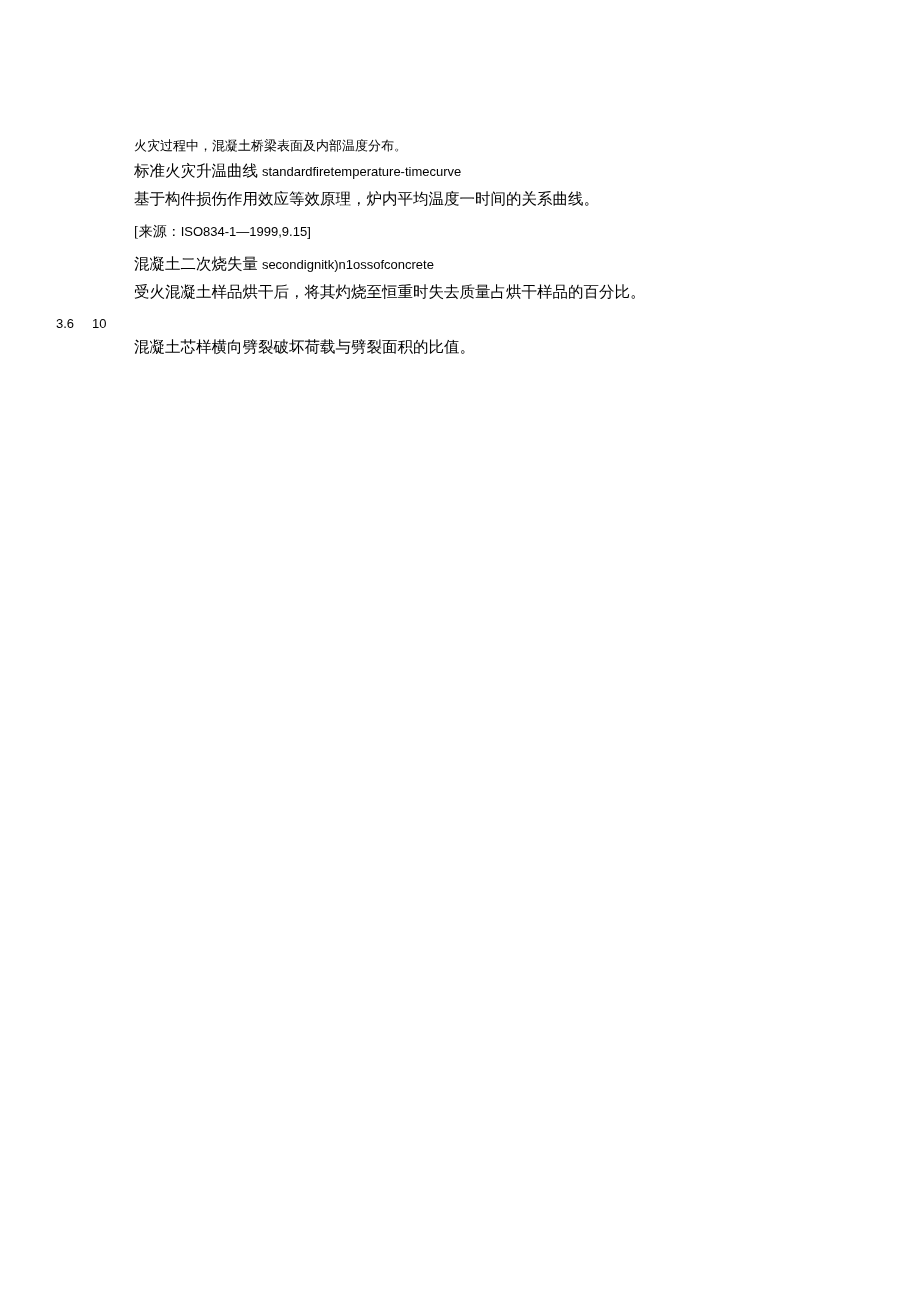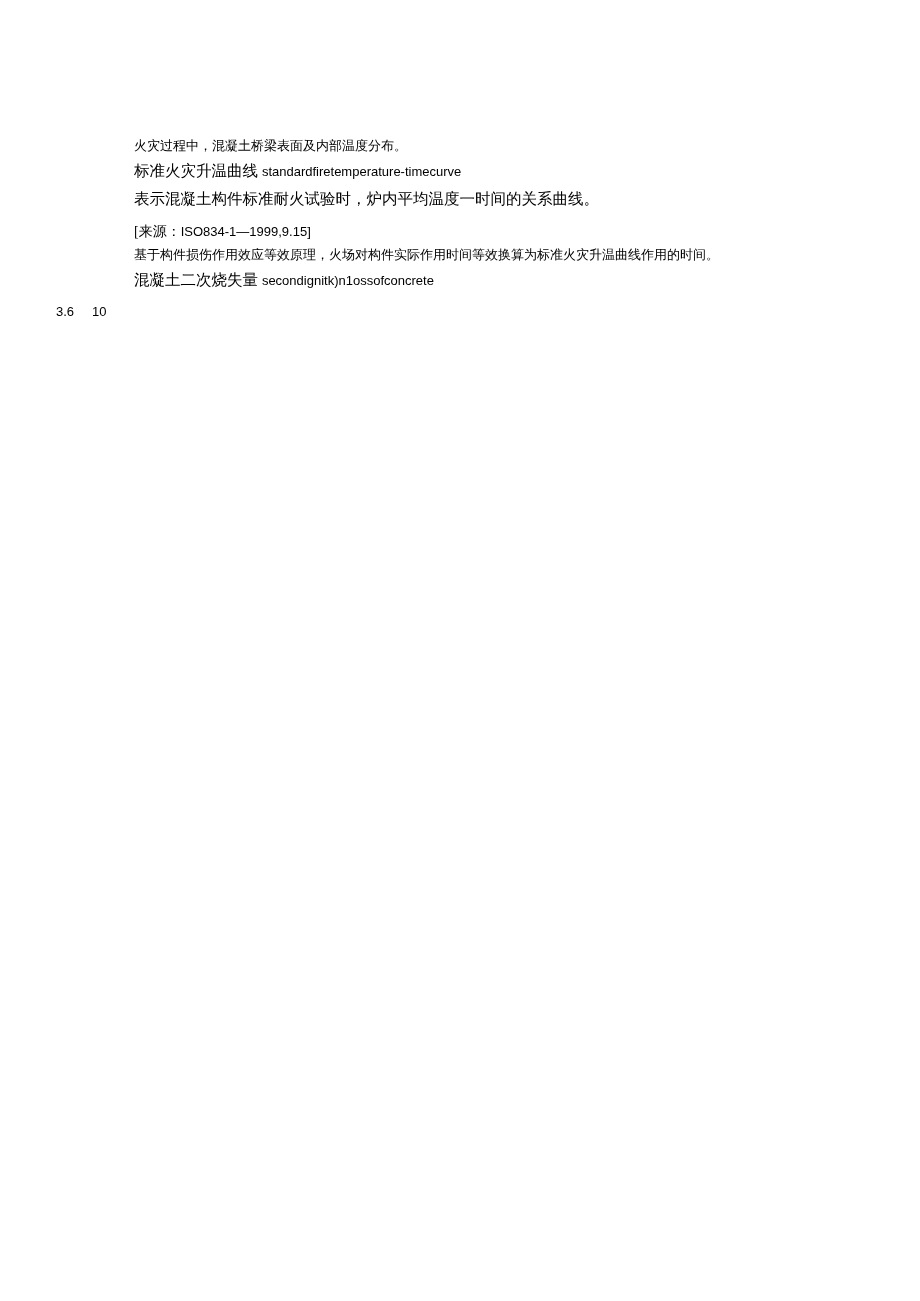--- a/index.html
+++ b/index.html
@@ -40,21 +40,21 @@
   .desc-large {
     font-size: 15.5px;
     margin-bottom: 10px;
   }
   .desc-large2 {
     font-size: 15.5px;
     margin-bottom: 4px;
   }
   .source {
     font-size: 14px;
-    margin-bottom: 1px;
+    margin-bottom: 8px;
   }
   .source .en {
     font-family: Arial, sans-serif;
     font-size: 13px;
   }
   .section-num {
     font-family: Arial, sans-serif;
     font-size: 13px;
     margin-left: 0px;
     margin-top: 10px;
@@ -76,40 +76,41 @@
 
   <div class="indent-block">
 
     <div class="desc-small">火灾过程中，混凝土桥梁表面及内部温度分布。</div>
 
     <div class="term-line">
       <span class="term-cn">标准火灾升温曲线</span>
       <span class="term-en">standardfiretemperature-timecurve</span>
     </div>
 
-    <div class="desc-large">表示混凝土构件标准耐火试验时，炉内平均温度一时间的关系曲线。</div>
+    <div class="desc-large">基于构件损伤作用效应等效原理，炉内平均温度一时间的关系曲线。</div>
 
     <div class="source">
       <span>[来源：</span><span class="en">ISO834-1—1999,9.15]</span>
     </div>
 
 
-    <div class="desc-small">基于构件损伤作用效应等效原理，火场对构件实际作用时间等效换算为标准火灾升温曲线作用的时间。</div>
 
     <div class="term-line">
       <span class="term-cn">混凝土二次烧失量</span>
       <span class="term-en">secondignitk)n1ossofconcrete</span>
     </div>
 
+    <div class="desc-large">受火混凝土样品烘干后，将其灼烧至恒重时失去质量占烘干样品的百分比。</div>
 
   </div>
 
   <div class="section-num">
     <span>3.6</span><span class="sp"></span><span>10</span>
   </div>
 
   <div class="indent-block">
 
 
+    <div class="desc-large2">混凝土芯样横向劈裂破坏荷载与劈裂面积的比值。</div>
 
   </div>
 
 </div>
 
 </body></html>

